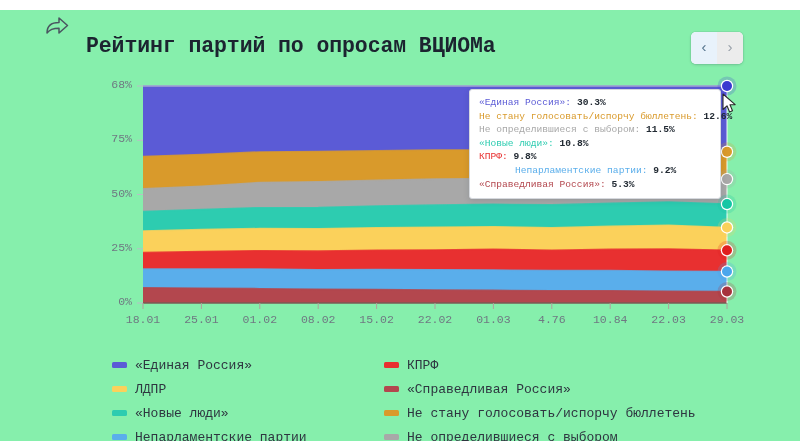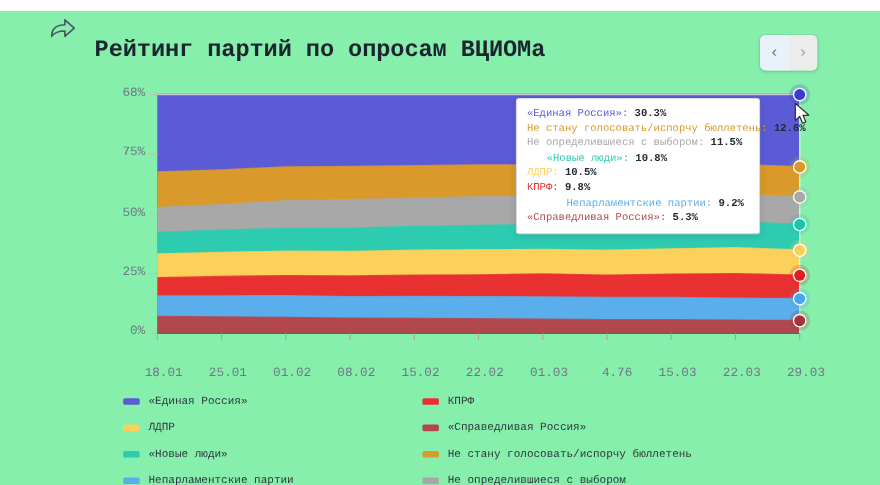--- a/index.html
+++ b/index.html
@@ -43,47 +43,47 @@
     padding:0 9px;font-size:16px;font-weight:bold;color:#20424d;
     letter-spacing:.2px;
   }
   
   #plot-wrap{position:absolute;left:0;top:0;width:800px;height:441px;}
   .ylabel{
     position:absolute;font-size:11.5px;color:#6f7882;text-align:right;
     width:44px;
   }
   .xlabel{
-    position:absolute;font-size:11.5px;color:#6f7882;text-align:right;
-    width:46px;top:303px;margin-top:20px;
+    position:absolute;font-size:11.5px;color:#6f7882;text-align:center;
+    width:46px;top:303px;
   }
   #svg-chart{position:absolute;left:0;top:0;}
   
   #tooltip{
-    position:absolute;left:469px;top:79px;width:222px;
+    position:absolute;left:469px;top:79px;width:252px;
     background:#ffffff;border:1px solid #d6d9de;border-radius:3px;
     padding:6px 9px 7px 9px;
     box-shadow:0 2px 6px rgba(25,35,55,.13);
     box-sizing:border-box;
   }
   .tt-row{
     font-size:9.6px;line-height:13.6px;white-space:nowrap;
   }
   .tt-row b{color:#222a33;font-weight:bold;}
   
   #legend{
     position:absolute;left:112px;top:343px;width:490px;
     display:grid;grid-template-columns:272px 218px;
     grid-auto-rows:24px;align-items:center;
   }
   .lg-item{display:flex;align-items:center;}
   .lg-swatch{
     width:15px;height:6px;border-radius:1.5px;margin-right:8px;flex:none;
   }
-  .lg-label{font-size:10px;color:#2e3640;white-space:nowrap;}
+  .lg-label{font-size:13px;color:#2e3640;white-space:nowrap;}
   #range-button{
     position:absolute;right:71px;top:340px;
     padding:10px 19px;border:1px solid #9fb6bd;border-radius:5px;
     background:#ffffff;font-size:12.5px;color:#24505c;
     cursor:pointer;white-space:nowrap;
   }
   #cursor{position:absolute;left:722px;top:83px;width:16px;height:21px;}
 </style>
 </head>
 <body>
@@ -174,32 +174,31 @@
       </div>
     <div id="x-axis-labels">
         <div class="xlabel" style="left: 120px;">18.01</div>
         <div class="xlabel" style="left: 178.4px;">25.01</div>
         <div class="xlabel" style="left: 236.8px;">01.02</div>
         <div class="xlabel" style="left: 295.2px;">08.02</div>
         <div class="xlabel" style="left: 353.6px;">15.02</div>
         <div class="xlabel" style="left: 412px;">22.02</div>
         <div class="xlabel" style="left: 470.4px;">01.03</div>
         <div class="xlabel" style="left: 528.8px;">4.76</div>
-        <div class="xlabel" style="left: 587.2px;">15.03</div>
+        <div class="xlabel" style="left: 587.2px;">10.84</div>
         <div class="xlabel" style="left: 645.6px;">22.03</div>
         <div class="xlabel" style="left: 704px;">29.03</div>
       </div>
   </div>
 
   <div id="tooltip">
       <div class="tt-row"><span style="color: rgb(91, 91, 214);">«Единая Россия»: </span><b>30.3%</b></div>
       <div class="tt-row"><span style="color: rgb(217, 154, 43);">Не стану голосовать/испорчу бюллетень: </span><b>12.6%</b></div>
       <div class="tt-row"><span style="color: rgb(168, 168, 168);">Не определившиеся с выбором: </span><b>11.5%</b></div>
-      <div class="tt-row"><span style="color: rgb(45, 204, 176); margin-left: 18px;">«Новые люди»: </span><b>10.8%</b></div>
-      <div class="tt-row"><span style="color: rgb(251, 209, 91);">ЛДПР: </span><b>10.5%</b></div>
+      <div class="tt-row"><span style="color: rgb(45, 204, 176);">«Новые люди»: </span><b>10.8%</b></div>
       <div class="tt-row"><span style="color: rgb(232, 48, 48);">КПРФ: </span><b>9.8%</b></div>
       <div class="tt-row"><span style="color: rgb(90, 174, 235); padding-left: 36px;">Непарламентские партии: </span><b>9.2%</b></div>
       <div class="tt-row"><span style="color: rgb(179, 71, 78); text-align: center;">«Справедливая Россия»: </span><b>5.3%</b></div>
     </div>
 
   <div id="cursor">
     <svg width="16" height="21" viewBox="0 0 16 21">
       <path d="M1 1 L1 16.5 L5 12.8 L7.6 19 L10.5 17.8 L8 11.8 L13.2 11.6 Z" fill="#ffffff" stroke="#2b2b2b" stroke-width="1.1" stroke-linejoin="round"></path>
     </svg>
   </div>

